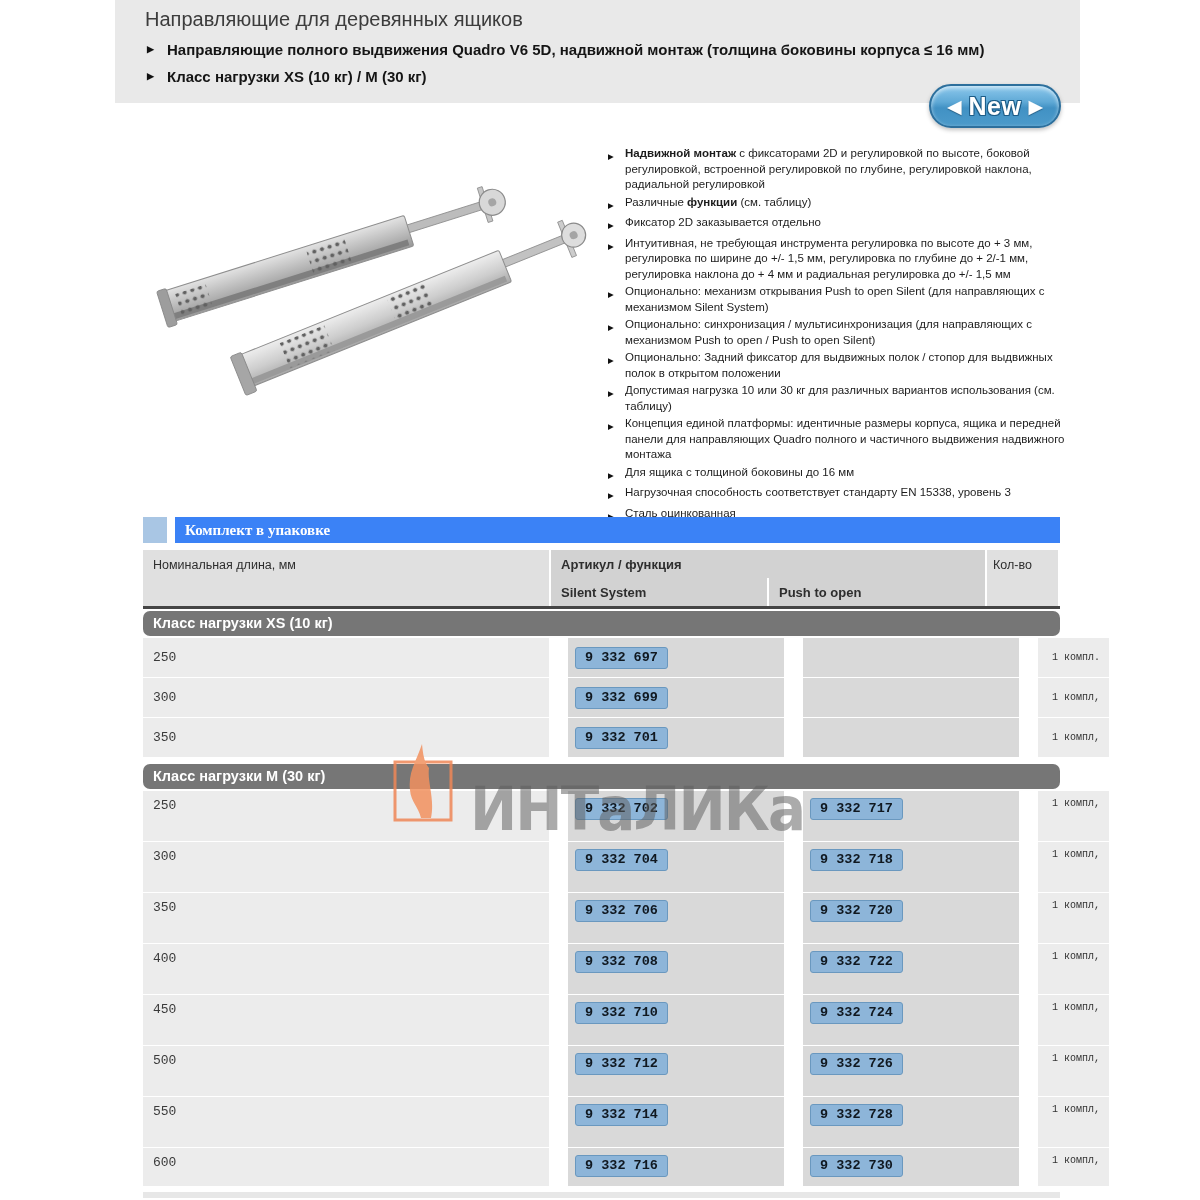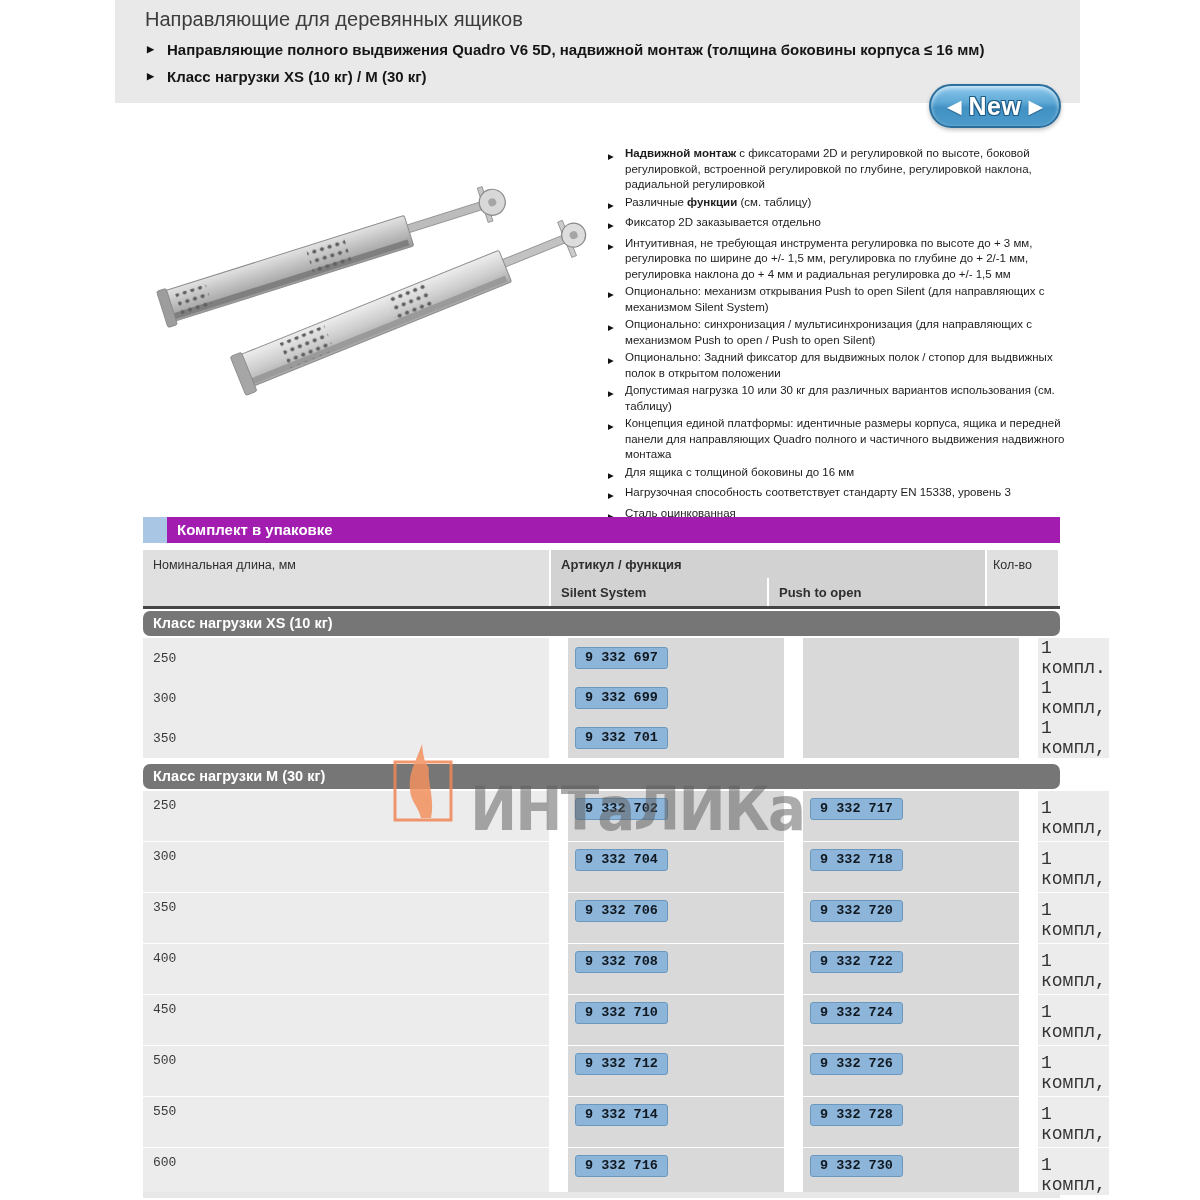--- a/index.html
+++ b/index.html
@@ -28,37 +28,37 @@
   
   .features{position:absolute;left:608px;top:146px;width:468px;list-style:none;margin:0;padding:0;}
   .feat{display:flex;margin:0 0 2px 0;font-size:11.5px;line-height:15.5px;color:#1c1c1c;}
   .feat .tri{font-size:7.5px;color:#111;width:17px;flex:none;padding-top:3px;}
   .feat b{font-weight:bold;}
 
   
   .ptable{position:absolute;left:143px;top:517px;width:917px;}
   .sectionbar{display:flex;height:26px;margin-bottom:7px;}
   .bluesq{width:24px;height:26px;background:#a9c6e4;flex:none;}
-  .graybar{flex:1;margin-left:0;background:#a21caf;color:#fff;font-size:15px;font-weight:bold;
-    line-height:26px;padding-left:10px;}
+  .graybar{flex:1;margin-left:8px;background:#3b82f6;color:#fff;font-size:15px;font-weight:bold;
+    line-height:26px;padding-left:10px;font-family:Liberation Serif, serif;}
   .thead{display:grid;grid-template-columns:406px 216px 216px 71px;grid-template-rows:28px 28px;column-gap:2px;}
   .hc{font-size:12.5px;color:#2e2e2e;display:flex;align-items:center;padding-left:10px;box-sizing:border-box;}
   .h-len{grid-area:1/1/3/2;background:#e0e0e0;align-items:flex-start;padding-top:8px;}
   .h-art{grid-area:1/2/2/4;background:#d2d2d2;font-weight:bold;font-size:13px;}
   .h-silent{grid-area:2/2/3/3;background:#d2d2d2;font-weight:bold;font-size:13px;}
   .h-push{grid-area:2/3/3/4;background:#d2d2d2;font-weight:bold;font-size:13px;}
   .h-qty{grid-area:1/4/3/5;background:#e0e0e0;align-items:flex-start;padding-top:8px;padding-left:6px;}
   .rule{height:3px;background:#454545;margin-bottom:2px;}
   .groupbar{height:25px;line-height:25px;background:#767676;color:#fff;font-weight:bold;
     font-size:14.5px;padding-left:10px;margin-bottom:2px;border-radius:7px;}
   .trow{display:grid;grid-template-columns:406px 216px 216px 71px;column-gap:19px;margin-bottom:1px;font-family:Liberation Mono, monospace;}
   .trow .c{box-sizing:border-box;display:flex;}
   .c-len{background:#ececec;font-size:13px;color:#3a3a3a;padding-left:10px;}
   .c-art{background:#d9d9d9;padding-left:7px;}
-  .c-qty{background:#ececec;font-size:18px;color:#333;padding-left:3px;}
+  .c-qty{background:#ececec;font-size:10px;color:#333;padding-left:14px;}
   .row-xs{height:39px;} .row-xs .c{align-items:center;}
   .row-m{height:50px;} .row-m .c{align-items:flex-start;padding-top:7px;}
   .row-m.last{height:38px;}
   .pill{display:inline-block;height:20px;line-height:20px;padding:0 9px;background:#8db5d9;
     border:1px solid #6a98bf;border-radius:3px;font-size:13.5px;font-weight:bold;color:#101820;cursor:pointer;}
   .row-xs .pill{margin-top:0;}
   .mgap{height:6px;}
   .bstrip{position:absolute;left:143px;top:1192px;width:917px;height:6px;background:#e7e7e7;}
 
   

